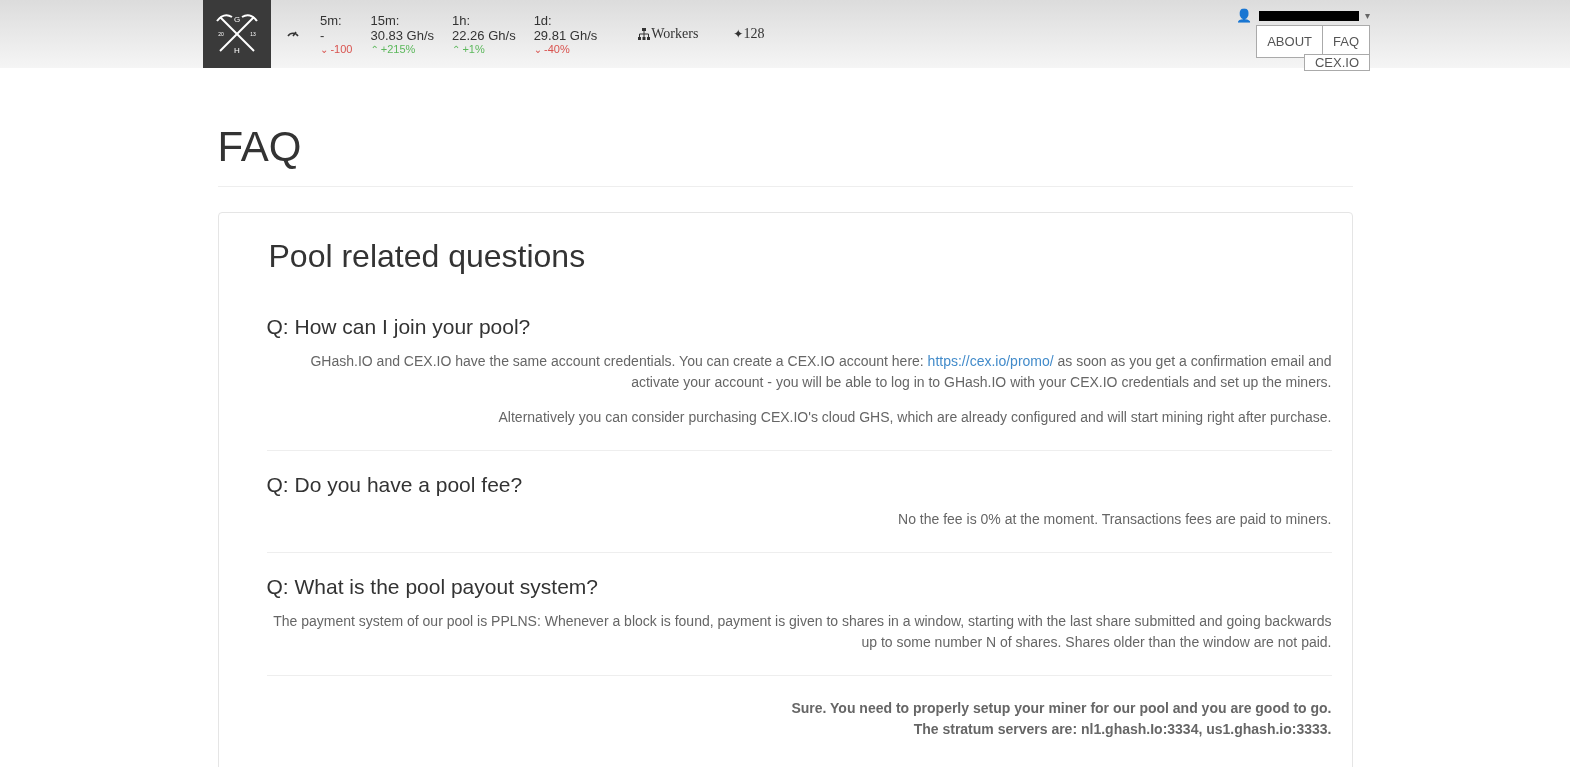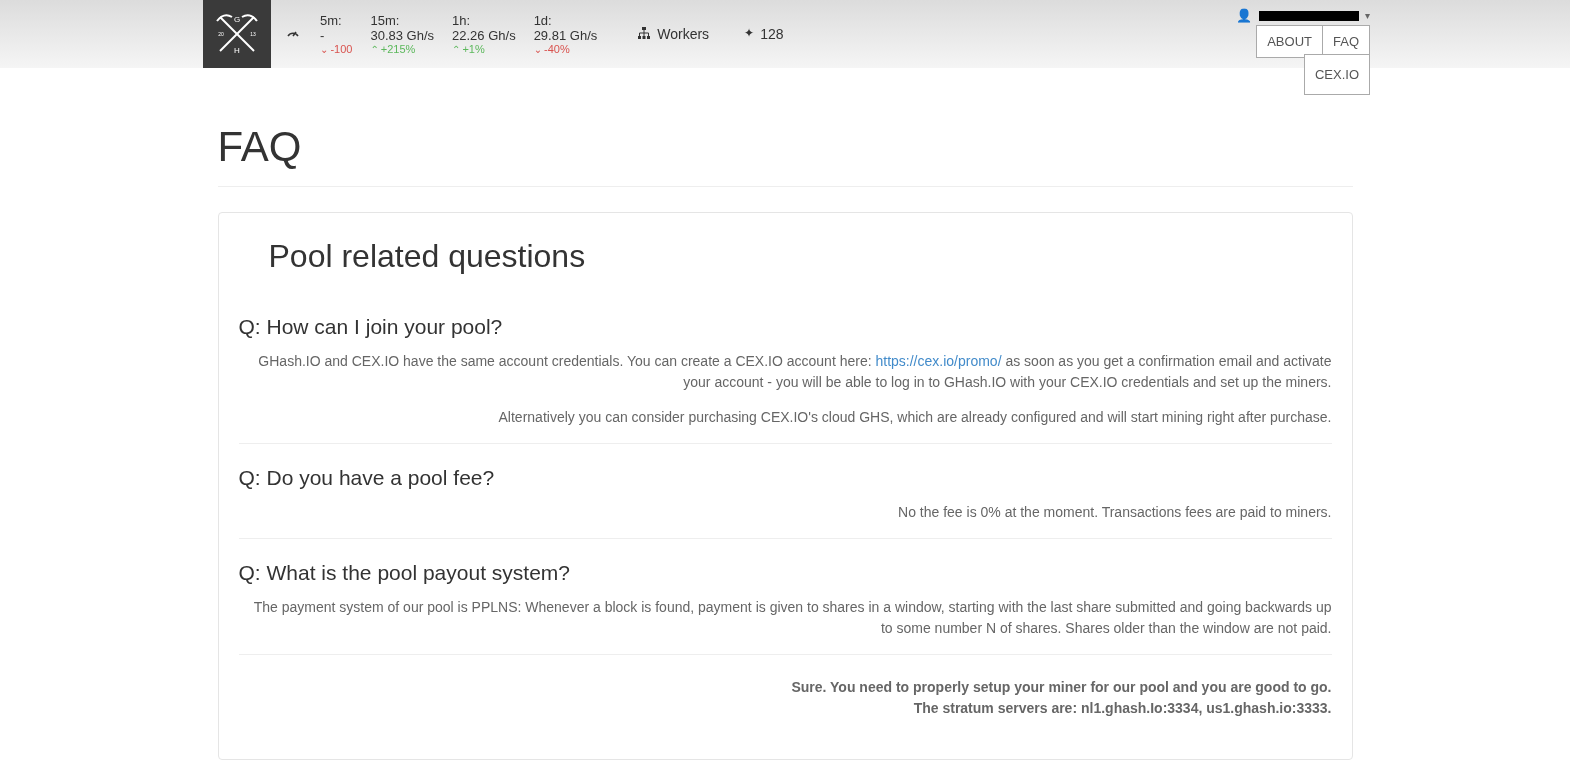--- a/index.html
+++ b/index.html
@@ -66,24 +66,24 @@
     
     .header-center {
       display: flex;
       align-items: center;
       gap: 35px;
       margin-left: 40px;
     }
     
     .workers-link, .count-item {
       display: flex;
-      align-items: flex-start;
-      gap: 6px;
+      align-items: center;
       color: #333;
       font-size: 14px;
+      font-family: Liberation Serif, serif;
     }
     
     .workers-link svg { width: 14px; height: 14px; }
     .count-icon { font-size: 12px; }
     
     .header-right {
       position: absolute;
       right: 200px;
       top: 8px;
       display: flex;
@@ -116,21 +116,21 @@
       padding: 8px 10px;
       font-size: 13px;
       color: #555;
       background: #fff;
       margin-left: -1px;
     }
     
     .nav-tab-second {
       margin-top: 18px;
       border: 1px solid #aaa;
-      padding: 12px 10px;
+      padding: 0 10px;
       font-size: 13px;
       color: #555;
       background: #fff;
       position: absolute;
       right: 0;
       top: 28px;
     }
     
     .content {
       max-width: 1165px;
@@ -156,23 +156,24 @@
     
     .section-title {
       font-size: 32px;
       font-weight: normal;
       color: #333;
       margin-bottom: 40px;
       margin-left: 30px;
     }
     
     .faq-item {
-      padding-bottom: 15px;
+      padding-bottom: 22px;
       margin-bottom: 22px;
       border-bottom: 1px solid #eee;
+      margin-left: 28px;
     }
     
     .faq-item:last-child { border-bottom: none; margin-bottom: 0; }
     
     .faq-q {
       font-size: 21px;
       color: #333;
       font-weight: normal;
       margin-bottom: 12px;
     }

